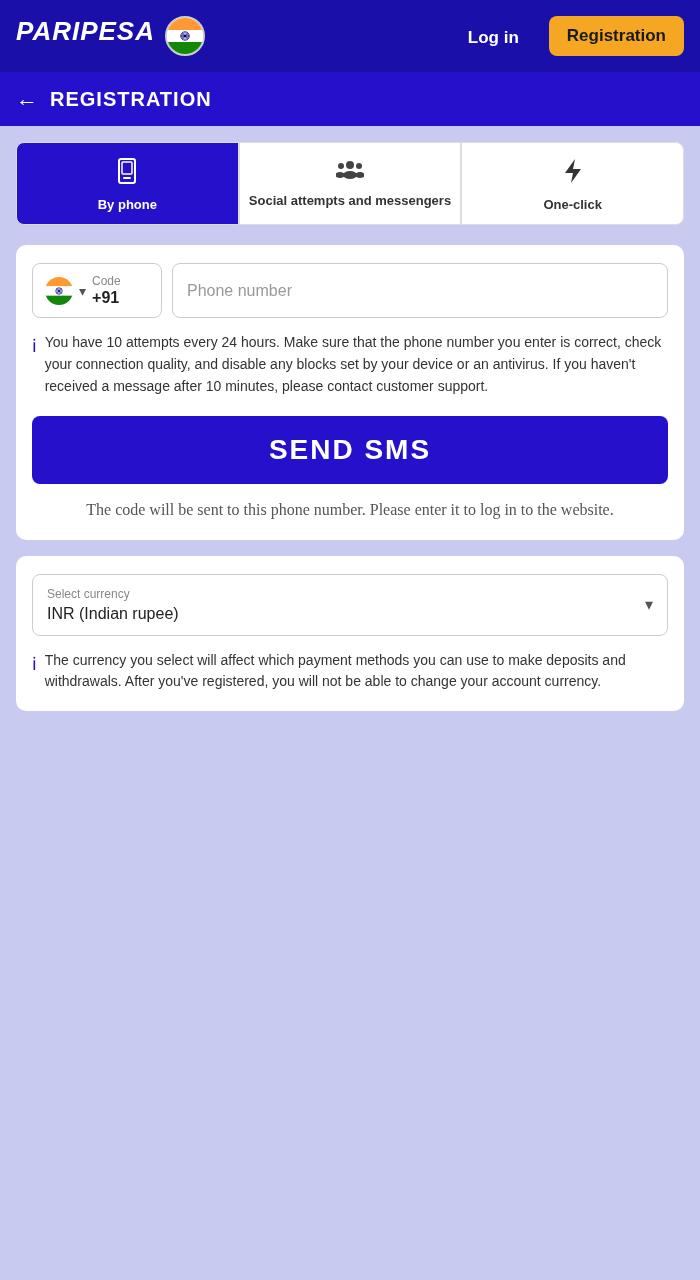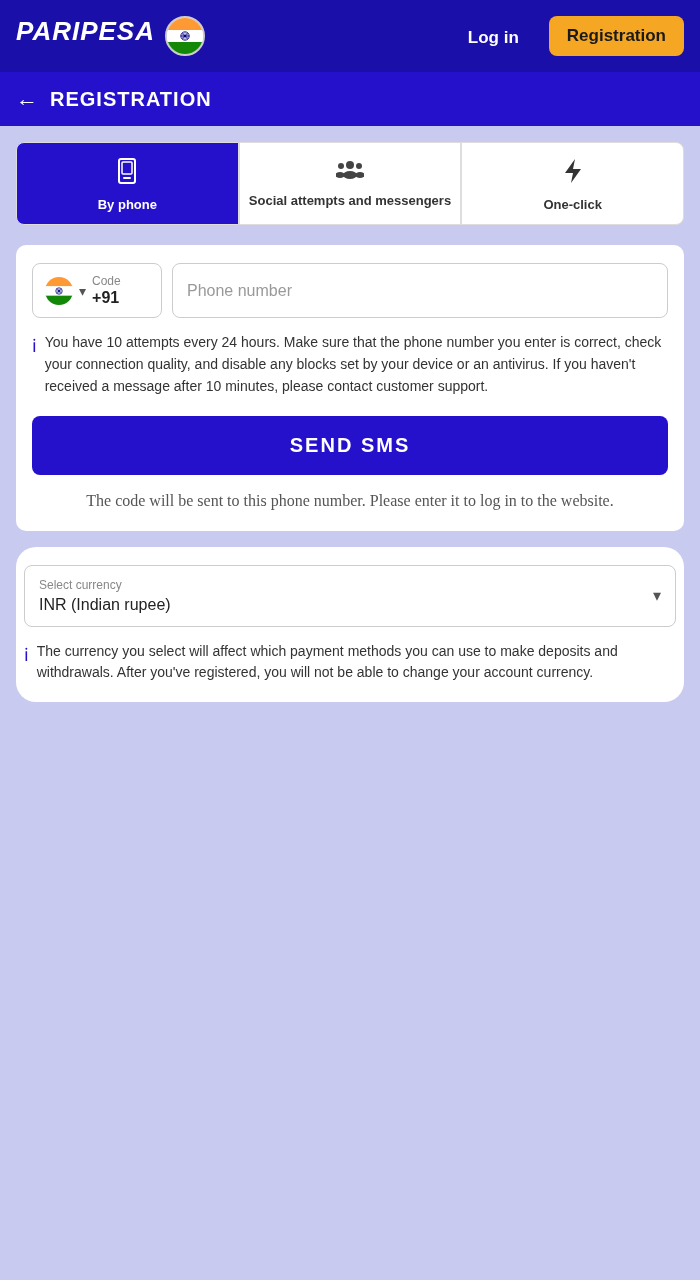--- a/index.html
+++ b/index.html
@@ -215,42 +215,42 @@
       margin-top: 1px;
     }
 
     
     .btn-send-sms {
       width: 100%;
       background: #2510cc;
       color: white;
       border: none;
       border-radius: 8px;
-      font-size: 20px;
+      font-size: 28px;
       font-weight: 700;
       letter-spacing: 2px;
       padding: 18px;
       cursor: pointer;
       margin-bottom: 14px;
     }
 
     
     .code-hint {
       text-align: center;
       font-size: 16px;
       color: #555;
       line-height: 1.5;
       font-family: Liberation Serif, serif;
     }
 
     
     .currency-card {
       background: white;
-      border-radius: 20px;
-      padding: 18px 8px;
+      border-radius: 10px;
+      padding: 18px 16px;
       margin-bottom: 16px;
     }
     .currency-selector {
       border: 1.5px solid #ccc;
       border-radius: 8px;
       padding: 12px 14px;
       display: flex;
       justify-content: space-between;
       align-items: center;
       cursor: pointer;

